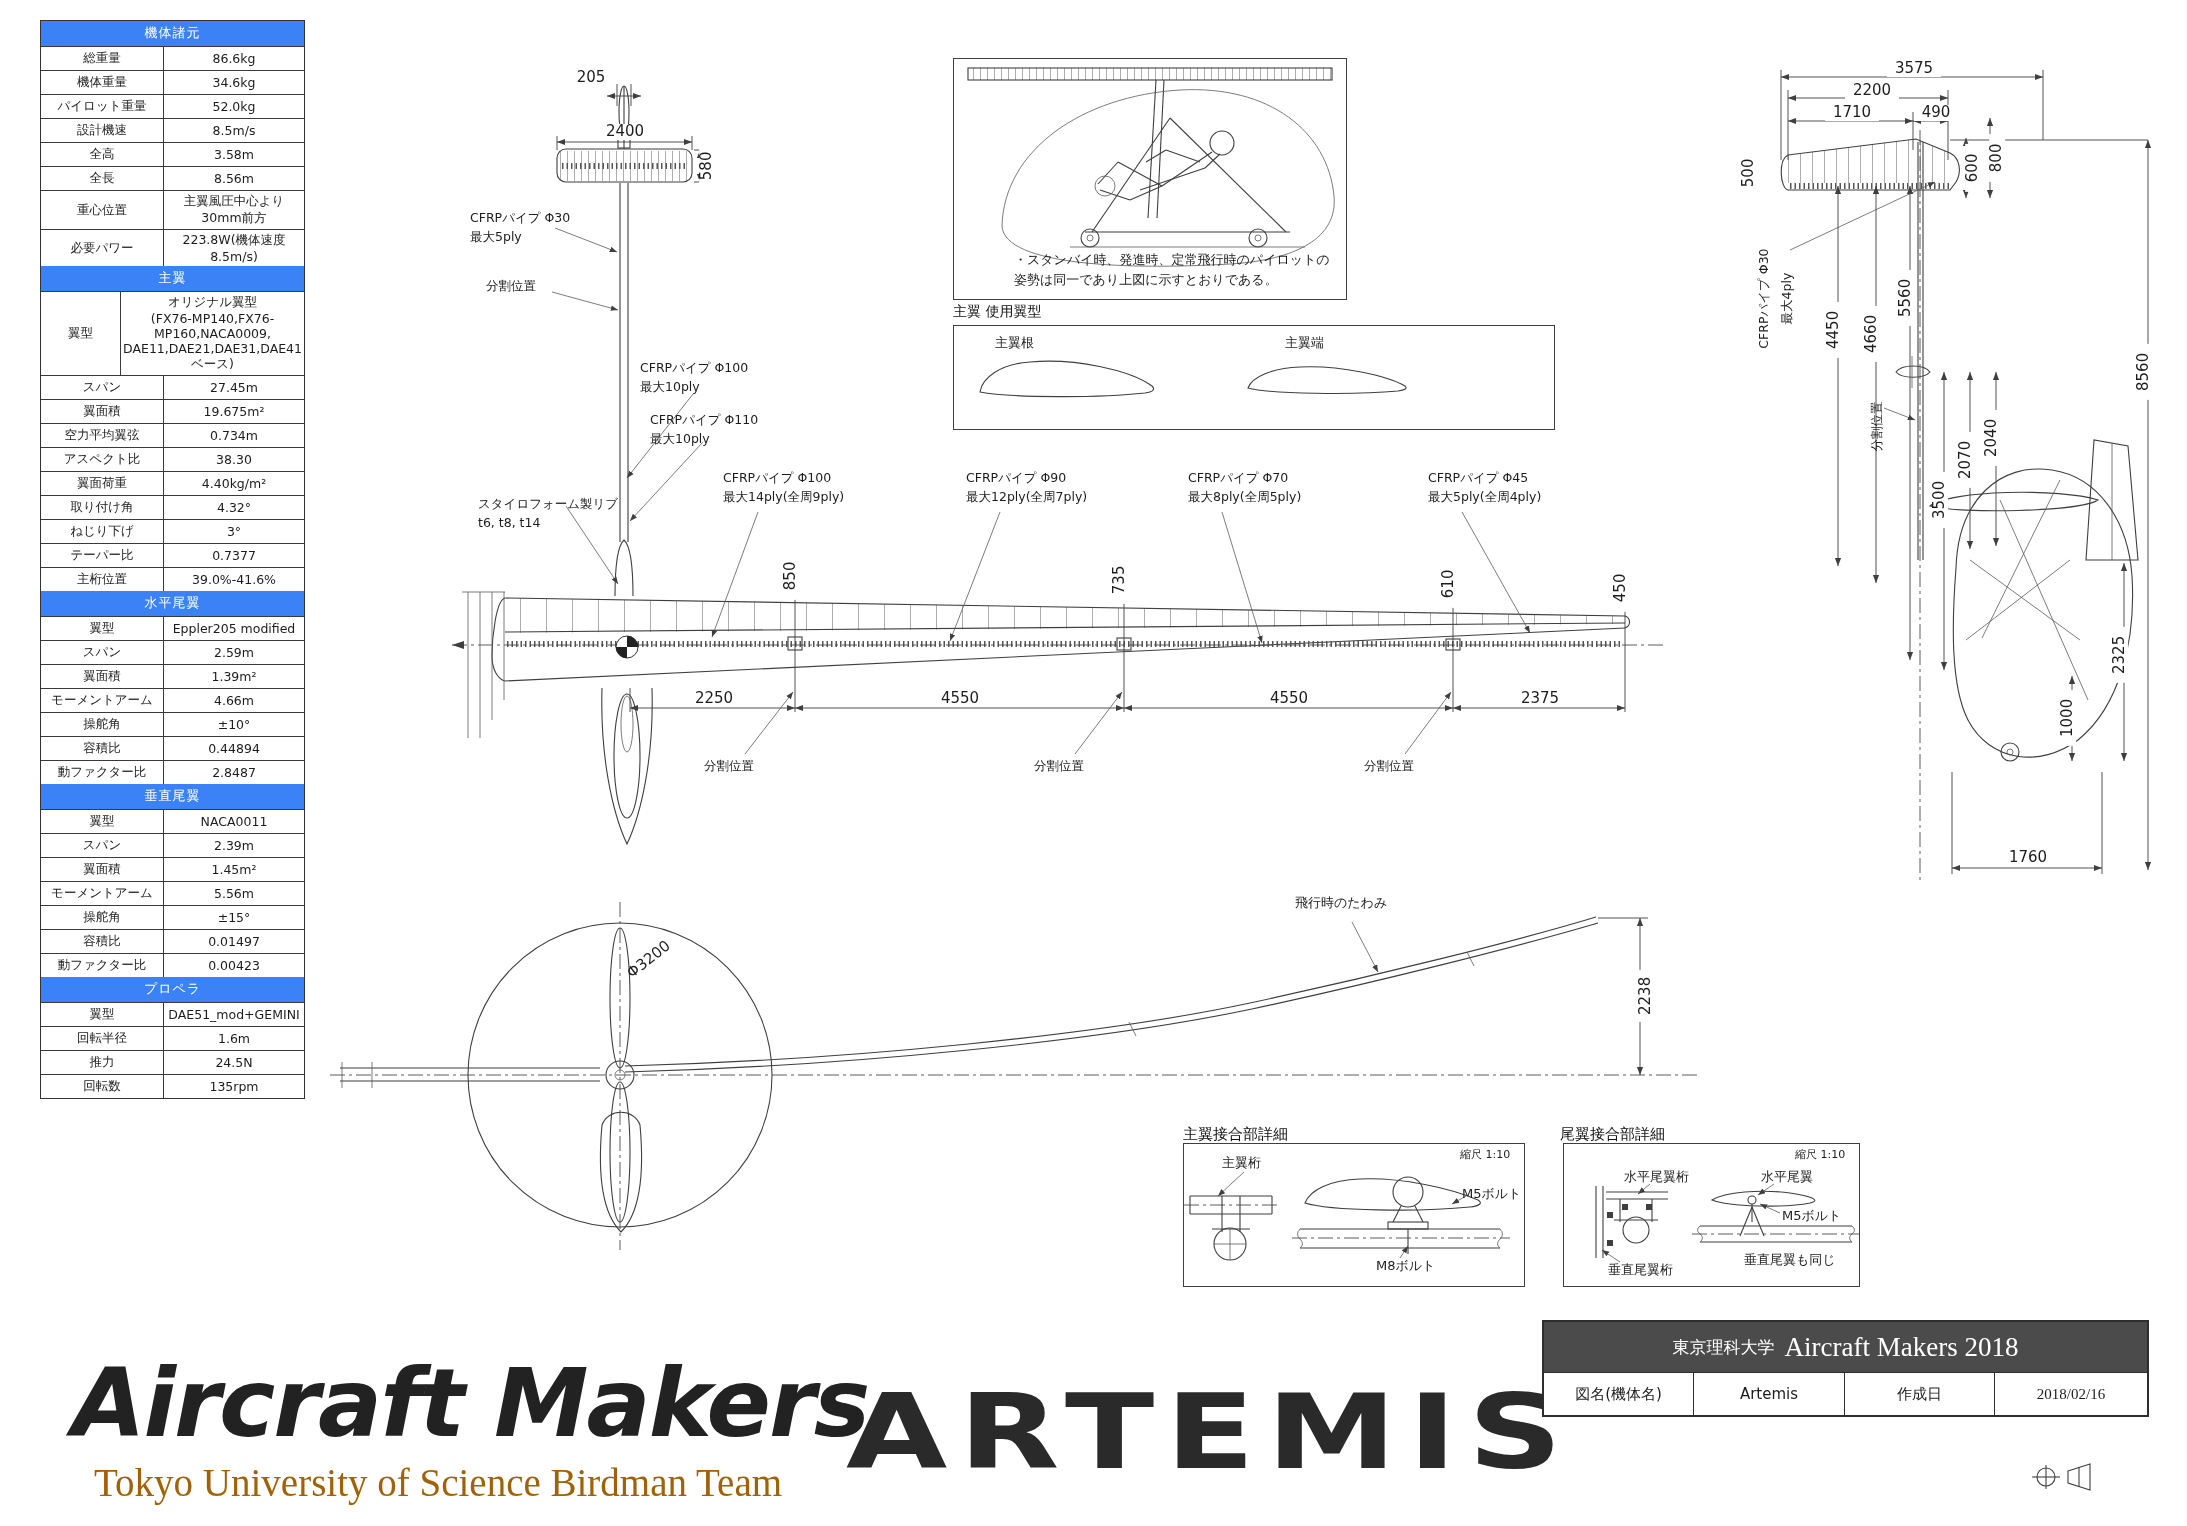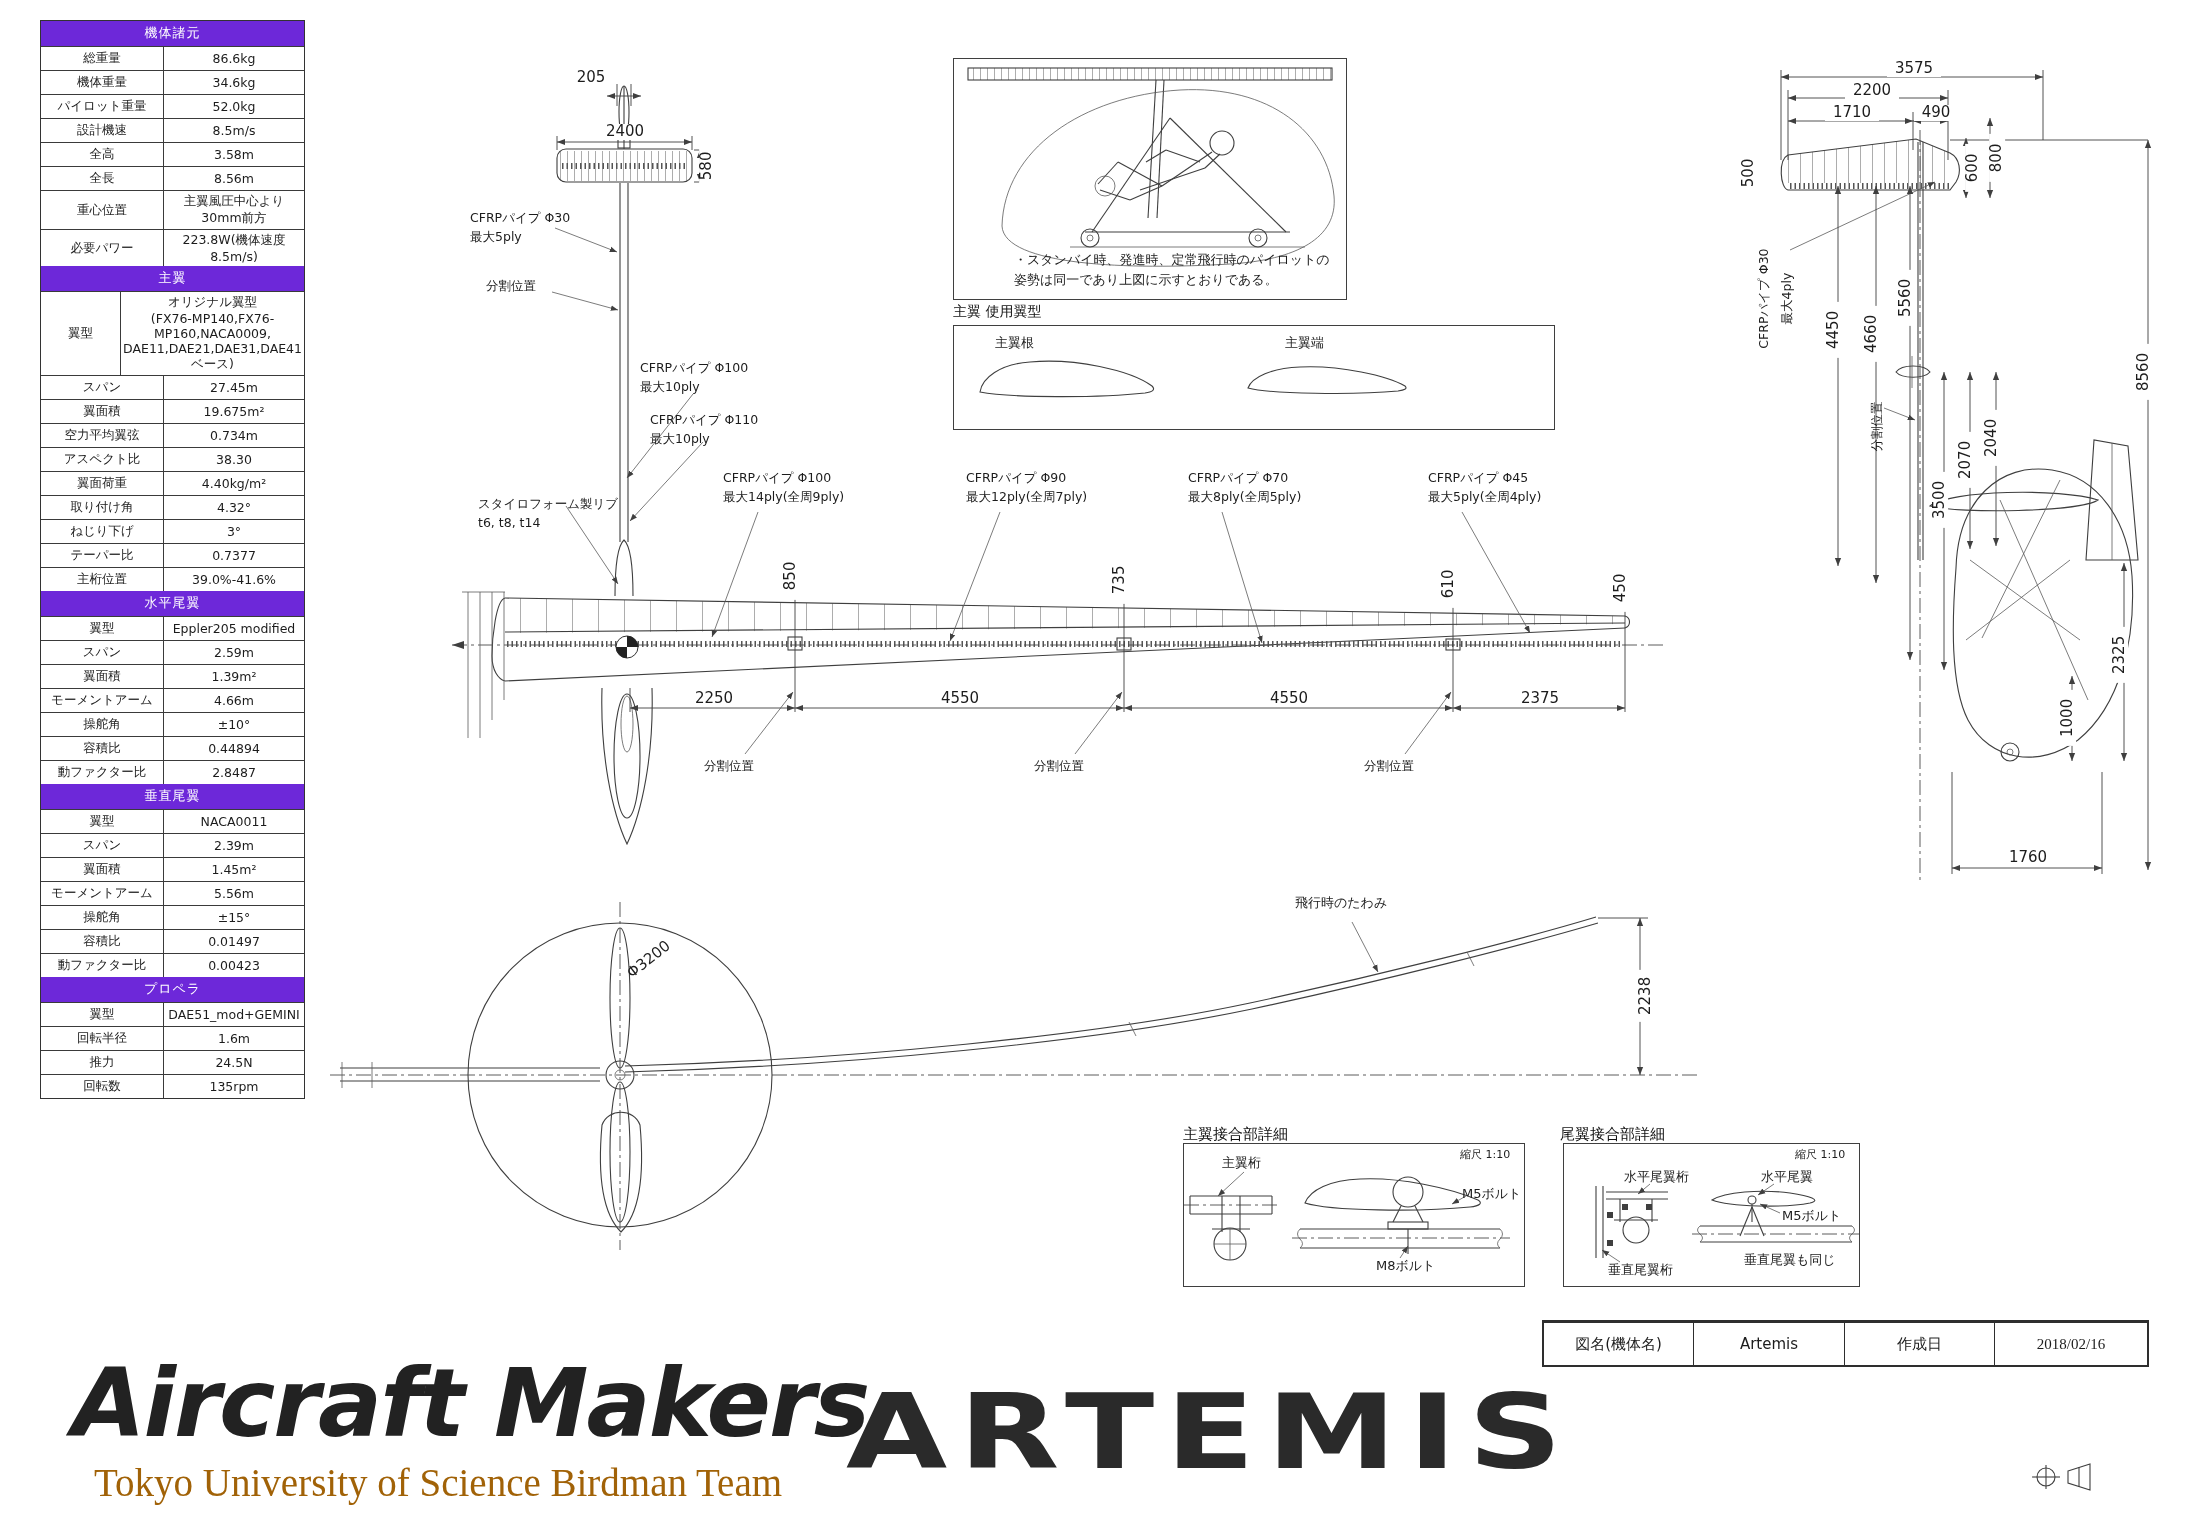--- a/index.html
+++ b/index.html
@@ -11,21 +11,21 @@
   .dl{stroke:#3f3f3f;stroke-width:0.9;fill:none}
   .cl{stroke:#4a4a4a;stroke-width:0.9;fill:none;stroke-dasharray:15 4 3 4}
   .spar{stroke:#555;stroke-width:6;fill:none;stroke-dasharray:1.5 3}
   .dim{position:absolute;font-size:15px;line-height:1.05;text-align:center;color:#1c1c1c;background:#fff;padding:0 1px;white-space:nowrap}
   .anno{position:absolute;font-size:12.5px;line-height:1.55;color:#1c1c1c;white-space:pre-line}
   .rot{transform:rotate(-90deg);transform-origin:center center}
   .ttl{position:absolute;font-size:15px;color:#111}
 
   
   #spec{position:absolute;left:40px;top:20px;width:263px;border:1.5px solid #333;font-size:12.5px;background:#fff}
-  .spec-header{background:#6d28d9;color:#fff;text-align:center;padding:3px 0 4px;font-size:13px;letter-spacing:1px}
+  .spec-header{background:#3b82f6;color:#fff;text-align:center;padding:3px 0 4px;font-size:13px;letter-spacing:1px}
   .spec-row{display:flex;border-top:1px solid #3a3a3a;min-height:23px}
   .spec-cell{display:flex;align-items:center;justify-content:center;text-align:center;padding:2px 2px}
   .spec-label{width:118px;border-right:1px solid #3a3a3a}
   .spec-value{flex:1;white-space:pre-line}
 
   
   .box{position:absolute;border:1.5px solid #3f3f3f;background:transparent}
 
   
   #tblock{position:absolute;left:1542px;top:1320px;width:603px;border:2px solid #2e2e2e;background:#fff}
@@ -603,20 +603,24 @@
   <div class="anno" style="left:1761px;top:1167px;font-size:13px">水平尾翼</div>
   <div class="anno" style="left:1782px;top:1206px;font-size:13px">M5ボルト</div>
   <div class="anno" style="left:1608px;top:1260px;font-size:13px">垂直尾翼桁</div>
   <div class="anno" style="left:1744px;top:1250px;font-size:13px">垂直尾翼も同じ</div>
 
   <div id="logo-team">Aircraft Makers</div>
   <div id="logo-name">ARTEMIS</div>
   <div id="logo-sub">Tokyo University of Science  Birdman Team</div>
 
   <div id="tblock">
+    <div class="hdr">
+      <span class="jp">東京理科大学</span>
+      <span class="en">Aircraft Makers 2018</span>
+    </div>
     <div>
 
     <div class="tb-row">
         <div class="tb-cell">図名(機体名)</div>
         <div class="tb-cell">Artemis</div>
         <div class="tb-cell">作成日</div>
         <div class="tb-cell tb-serif">2018/02/16</div>
       </div>
       </div>
   </div>

